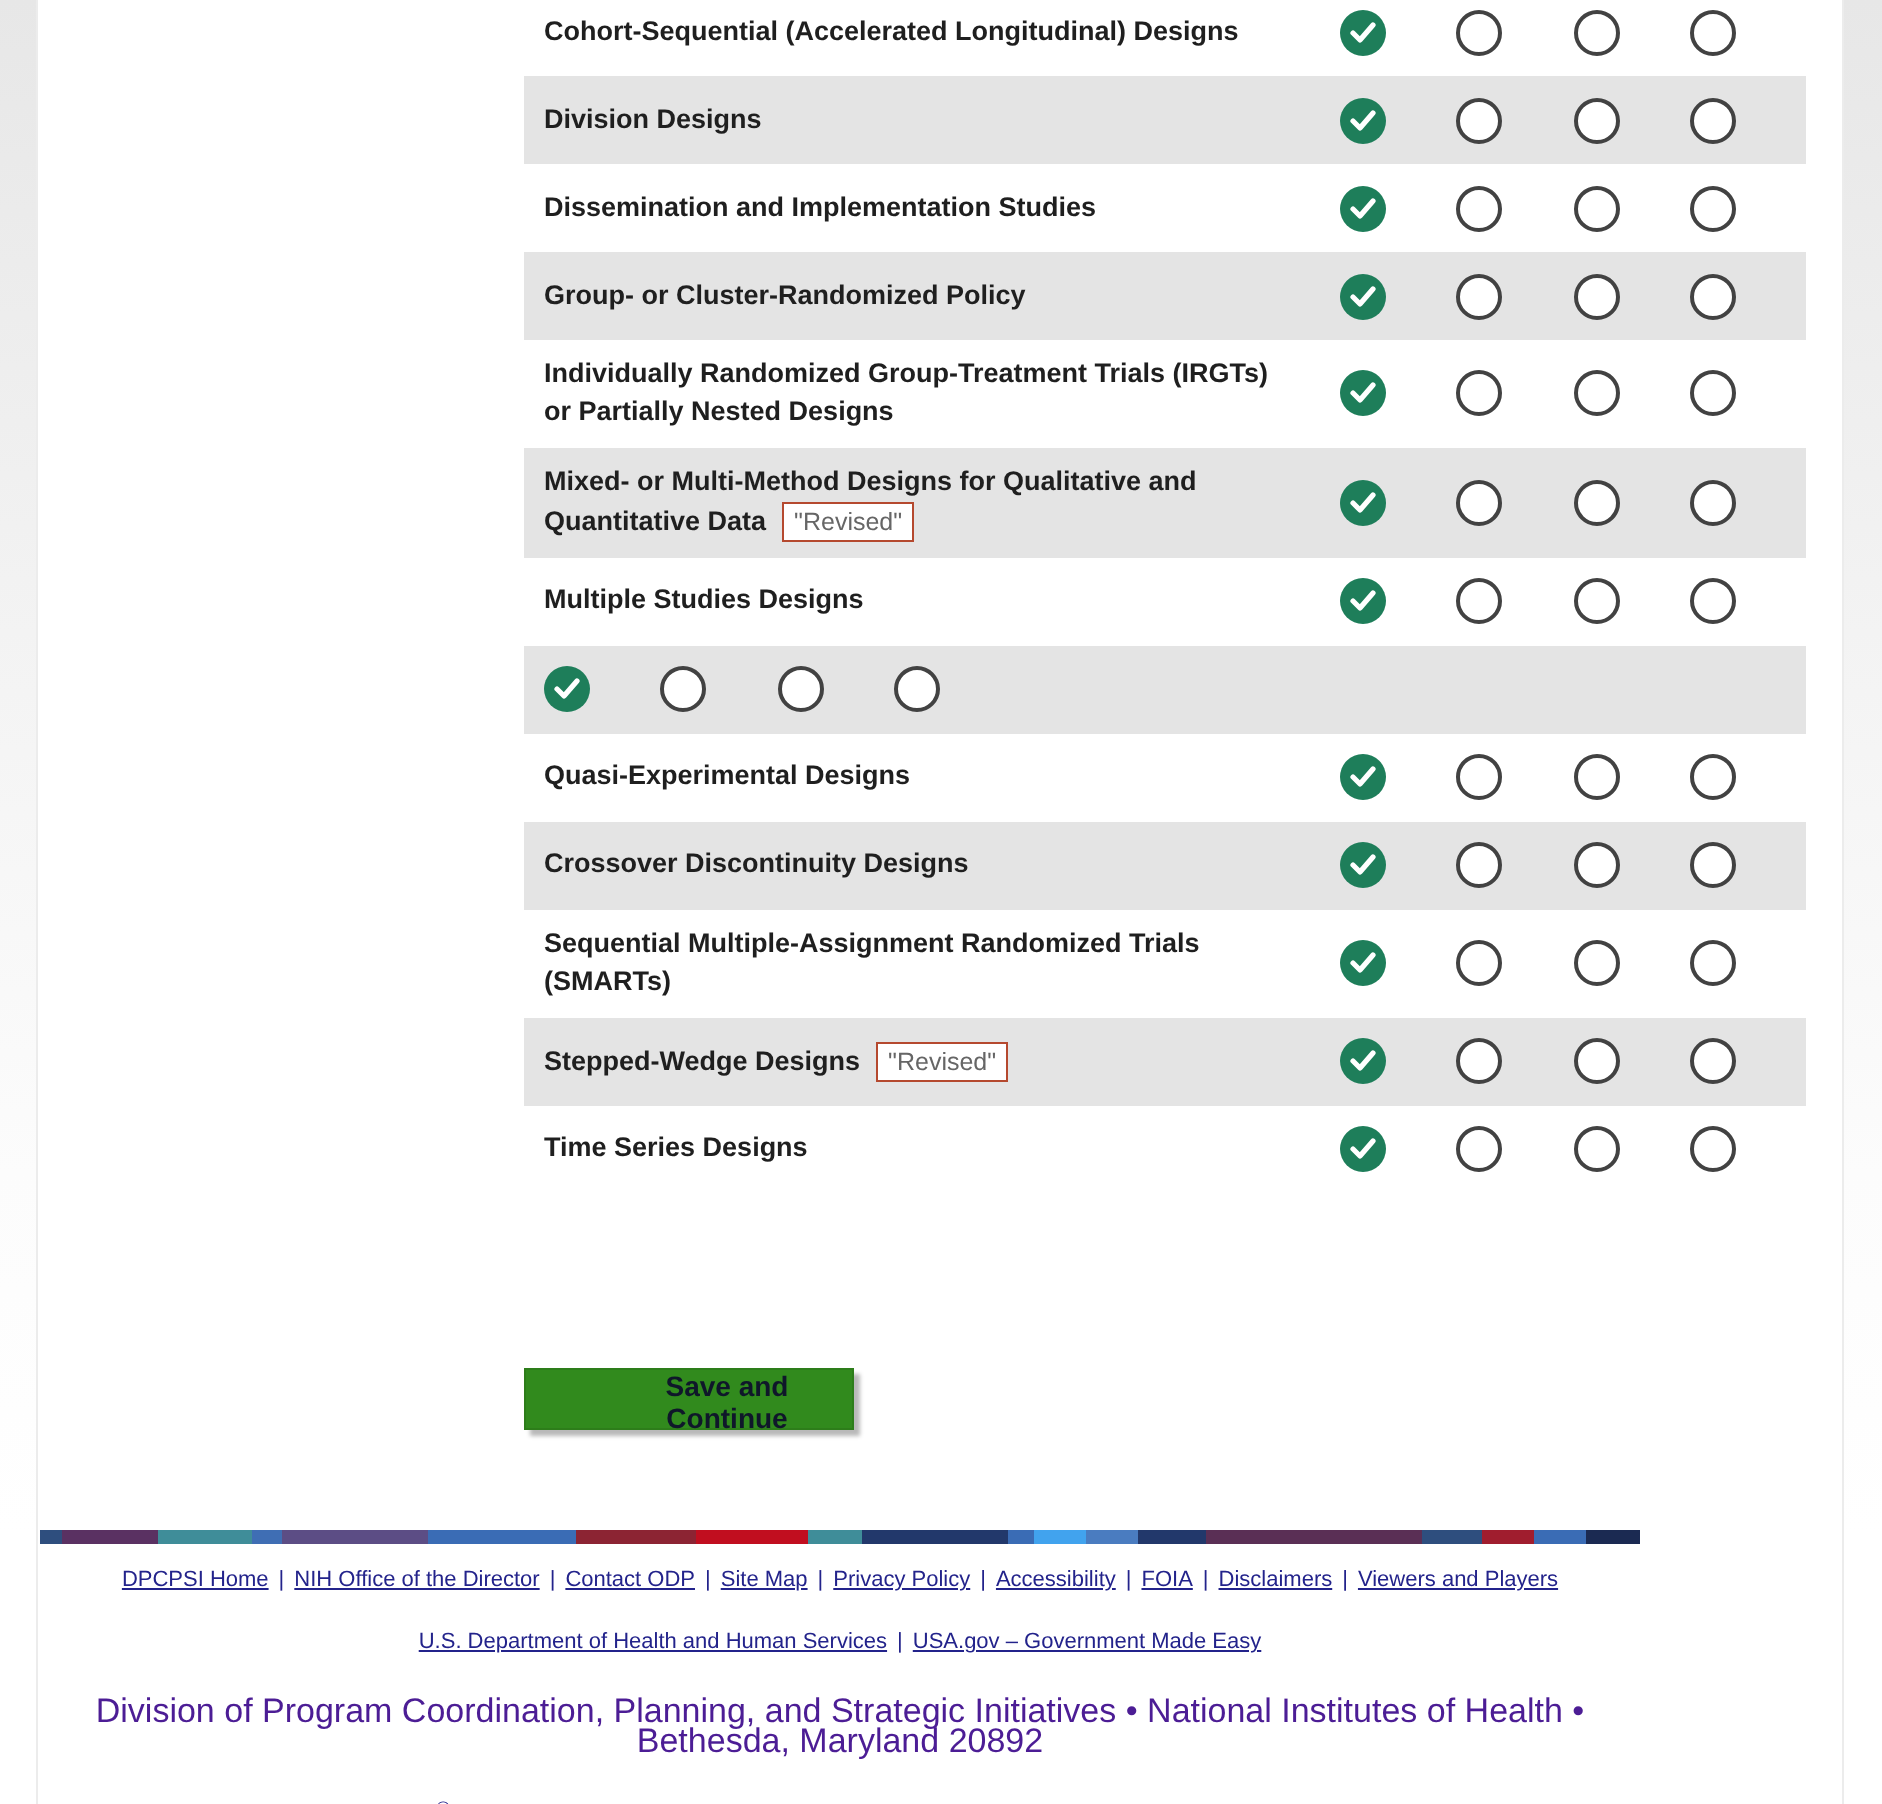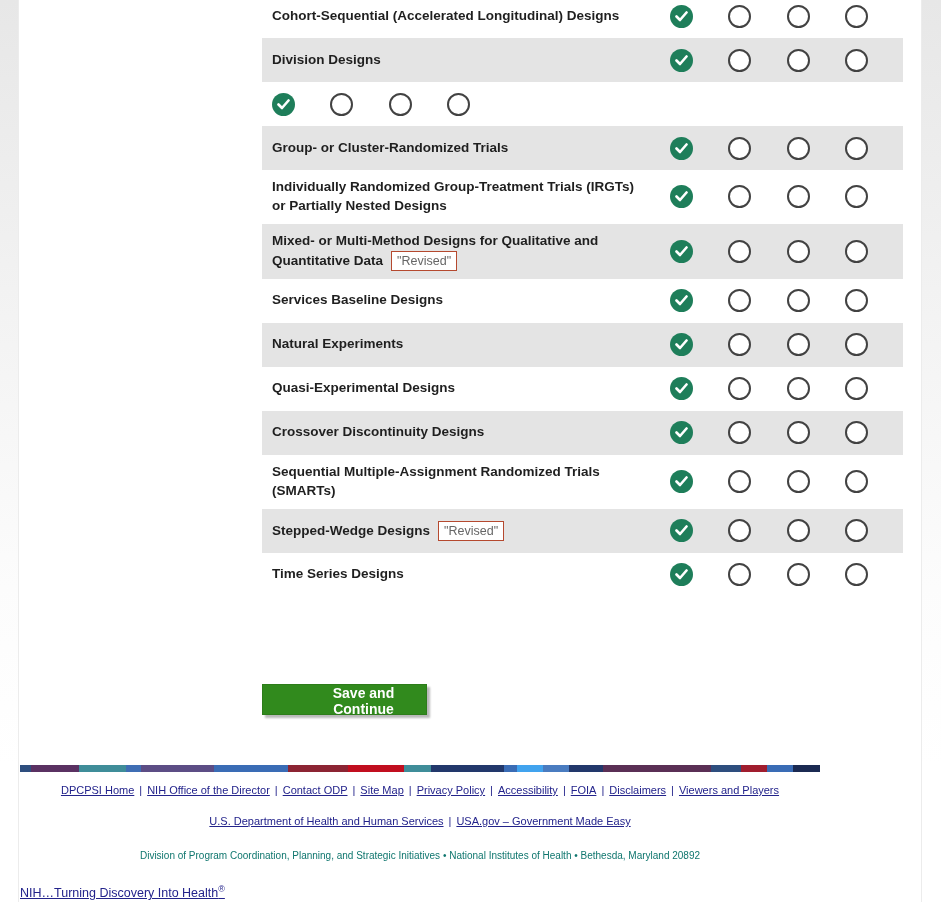--- a/index.html
+++ b/index.html
@@ -42,35 +42,35 @@
   .opt.radio { border:2px solid #424242; background:#ffffff; }
   .opt.selected {
     background:var(--green-check,#1e7e5a);
     display:flex; align-items:center; justify-content:center;
   }
   .opt.selected svg { display:block; }
 
   .save-btn {
     position:absolute; left:262px; top:684px;
     width:165px; height:31px;
-    background:var(--btn-green,#318a1d); color:#ffffff;
+    background:var(--btn-green,#318a1d); color:#0f172a;
     font-family:inherit; font-size:14px; font-weight:bold;
     border:1px solid #2d7d1a; box-shadow:3px 3px 2px #b9b9b9;
     cursor:pointer;
     padding-left:38px;
   }
 
   .footer { position:absolute; left:20px; top:765px; width:800px; background:#ffffff; }
   .color-bar { display:flex; height:7px; width:100%; overflow:hidden; }
   .color-bar div { height:100%; }
   .footer-links { text-align:center; font-size:11px; line-height:14px; margin-top:11px; }
   .footer-links.second { margin-top:17px; }
   .footer a { color:var(--link-color,#23238b); text-decoration:underline; cursor:pointer; }
   .sep { color:var(--link-color,#23238b); margin:0 5px; text-decoration:none; }
-  .footer-address { text-align:center; font-size:10px; color:#0f766e; margin-top:20px; line-height:15px; }
+  .footer-address { text-align:center; font-size:17px; color:#4c1d95; margin-top:20px; line-height:15px; }
   .footer-tagline { font-size:12.5px; margin-top:19px; line-height:15px; }
   .footer-tagline sup { font-size:9px; }
 </style>
 </head>
 <body>
 
 <div class="edge-strip left"></div>
 <div class="edge-strip right"></div>
 
 <div class="survey-table">
@@ -97,34 +97,35 @@
             <polyline points="1.5,5.5 5,9 11.5,1.5" fill="none" stroke="#ffffff" stroke-width="2.6" stroke-linecap="round" stroke-linejoin="round"></polyline>
           </svg>
         </span>
         <span class="opt radio"></span>
         <span class="opt radio"></span>
         <span class="opt radio"></span>
       </div>
   </div>
 
   <div class="row">
-    <div class="row-options">
-        <span class="opt selected">
-          <svg width="13" height="11" viewBox="0 0 13 11">
-            <polyline points="1.5,5.5 5,9 11.5,1.5" fill="none" stroke="#ffffff" stroke-width="2.6" stroke-linecap="round" stroke-linejoin="round"></polyline>
-          </svg>
-        </span>
-        <span class="opt radio"></span>
-        <span class="opt radio"></span>
-        <span class="opt radio"></span>
-      </div>
-  </div>
-
-  <div class="row">
-    <div class="row-label"><span class="label-text">Group- or Cluster-Randomized Trials</span></div>
+    <div class="row-label"><span class="label-text">Dissemination and Implementation Studies</span></div>
+    <div class="row-options">
+        <span class="opt selected">
+          <svg width="13" height="11" viewBox="0 0 13 11">
+            <polyline points="1.5,5.5 5,9 11.5,1.5" fill="none" stroke="#ffffff" stroke-width="2.6" stroke-linecap="round" stroke-linejoin="round"></polyline>
+          </svg>
+        </span>
+        <span class="opt radio"></span>
+        <span class="opt radio"></span>
+        <span class="opt radio"></span>
+      </div>
+  </div>
+
+  <div class="row">
+    <div class="row-label"><span class="label-text">Group- or Cluster-Randomized Policy</span></div>
     <div class="row-options">
         <span class="opt selected">
           <svg width="13" height="11" viewBox="0 0 13 11">
             <polyline points="1.5,5.5 5,9 11.5,1.5" fill="none" stroke="#ffffff" stroke-width="2.6" stroke-linecap="round" stroke-linejoin="round"></polyline>
           </svg>
         </span>
         <span class="opt radio"></span>
         <span class="opt radio"></span>
         <span class="opt radio"></span>
       </div>
@@ -152,35 +153,34 @@
             <polyline points="1.5,5.5 5,9 11.5,1.5" fill="none" stroke="#ffffff" stroke-width="2.6" stroke-linecap="round" stroke-linejoin="round"></polyline>
           </svg>
         </span>
         <span class="opt radio"></span>
         <span class="opt radio"></span>
         <span class="opt radio"></span>
       </div>
   </div>
 
   <div class="row">
-    <div class="row-label"><span class="label-text">Services Baseline Designs</span></div>
-    <div class="row-options">
-        <span class="opt selected">
-          <svg width="13" height="11" viewBox="0 0 13 11">
-            <polyline points="1.5,5.5 5,9 11.5,1.5" fill="none" stroke="#ffffff" stroke-width="2.6" stroke-linecap="round" stroke-linejoin="round"></polyline>
-          </svg>
-        </span>
-        <span class="opt radio"></span>
-        <span class="opt radio"></span>
-        <span class="opt radio"></span>
-      </div>
-  </div>
-
-  <div class="row">
-    <div class="row-label"><span class="label-text">Natural Experiments</span></div>
+    <div class="row-label"><span class="label-text">Multiple Studies Designs</span></div>
+    <div class="row-options">
+        <span class="opt selected">
+          <svg width="13" height="11" viewBox="0 0 13 11">
+            <polyline points="1.5,5.5 5,9 11.5,1.5" fill="none" stroke="#ffffff" stroke-width="2.6" stroke-linecap="round" stroke-linejoin="round"></polyline>
+          </svg>
+        </span>
+        <span class="opt radio"></span>
+        <span class="opt radio"></span>
+        <span class="opt radio"></span>
+      </div>
+  </div>
+
+  <div class="row">
     <div class="row-options">
         <span class="opt selected">
           <svg width="13" height="11" viewBox="0 0 13 11">
             <polyline points="1.5,5.5 5,9 11.5,1.5" fill="none" stroke="#ffffff" stroke-width="2.6" stroke-linecap="round" stroke-linejoin="round"></polyline>
           </svg>
         </span>
         <span class="opt radio"></span>
         <span class="opt radio"></span>
         <span class="opt radio"></span>
       </div>

